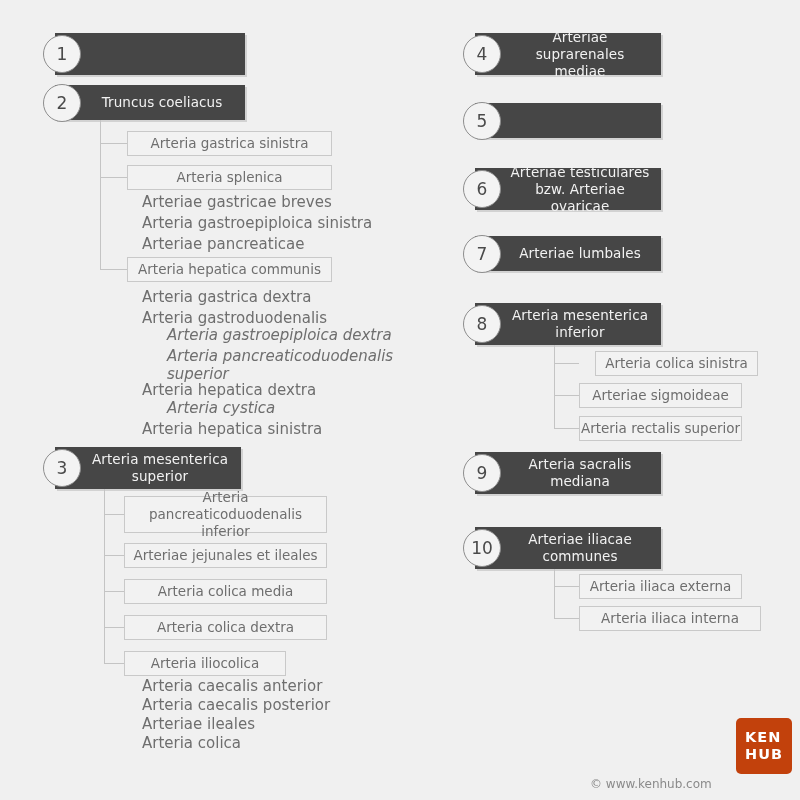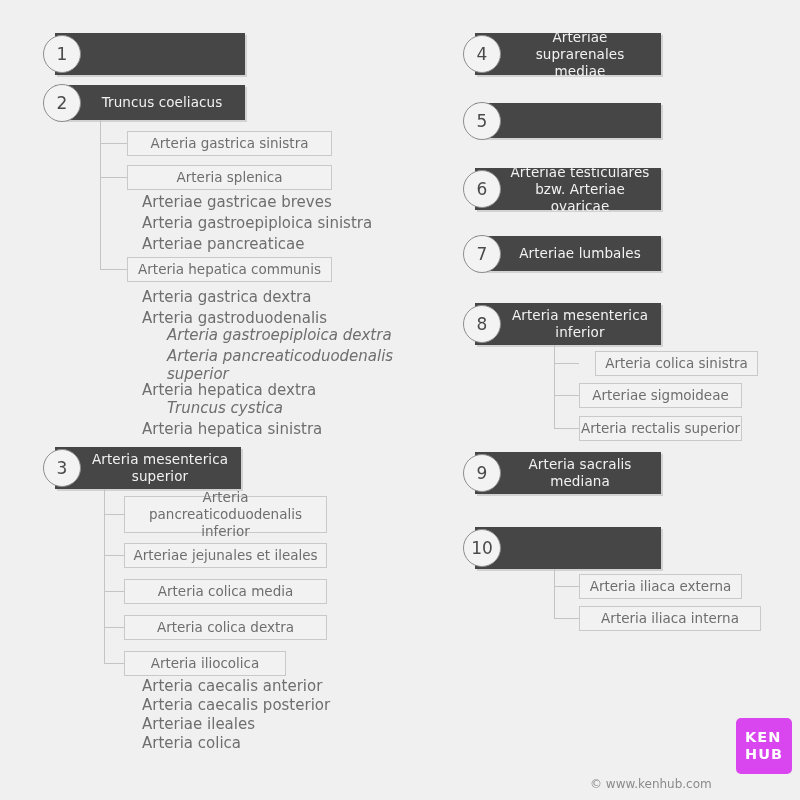--- a/index.html
+++ b/index.html
@@ -103,21 +103,21 @@
     background: #c4c4c4;
     z-index: 1;
   }
 
   
   .logo {
     position: absolute;
     width: 56px;
     height: 56px;
     border-radius: 5px;
-    background: #d946ef;
+    background: #c2410c;
     color: #ffffff;
     font-size: 14.5px;
     line-height: 17px;
     font-weight: bold;
     letter-spacing: 1px;
     display: flex;
     flex-direction: column;
     align-items: center;
     justify-content: center;
     white-space: pre-line;
@@ -186,20 +186,22 @@
         <div class="node-label">Arteria mesenterica
 inferior</div>
       </div>
       <div class="node" style="left: 475px; top: 452px; width: 186px; height: 42px;">
         <div class="badge">9</div>
         <div class="node-label">Arteria sacralis
 mediana</div>
       </div>
       <div class="node" style="left: 475px; top: 527px; width: 186px; height: 42px;">
         <div class="badge">10</div>
+        <div class="node-label">Arteriae iliacae
+communes</div>
       </div>
     </div>
   <div id="box-layer">
       <div class="box" style="left: 127px; top: 131px; width: 205px; height: 25px;">Arteria gastrica sinistra</div>
       <div class="box" style="left: 127px; top: 165px; width: 205px; height: 25px;">Arteria splenica</div>
       <div class="box" style="left: 127px; top: 257px; width: 205px; height: 25px;">Arteria hepatica communis</div>
       <div class="box" style="left: 124px; top: 496px; width: 203px; height: 37px;">Arteria pancreaticoduodenalis
 inferior</div>
       <div class="box" style="left: 124px; top: 543px; width: 203px; height: 25px;">Arteriae jejunales et ileales</div>
       <div class="box" style="left: 124px; top: 579px; width: 203px; height: 25px;">Arteria colica media</div>
@@ -214,21 +216,21 @@
   <div id="plain-layer">
       <div class="plain" style="left: 142px; top: 193px;">Arteriae gastricae breves</div>
       <div class="plain" style="left: 142px; top: 214px;">Arteria gastroepiploica sinistra</div>
       <div class="plain" style="left: 142px; top: 235px;">Arteriae pancreaticae</div>
       <div class="plain" style="left: 142px; top: 288px;">Arteria gastrica dextra</div>
       <div class="plain" style="left: 142px; top: 309px;">Arteria gastroduodenalis</div>
       <div class="plain italic" style="left: 167px; top: 326px;">Arteria gastroepiploica dextra</div>
       <div class="plain italic" style="left: 167px; top: 347px;">Arteria pancreaticoduodenalis
 superior</div>
       <div class="plain" style="left: 142px; top: 381px;">Arteria hepatica dextra</div>
-      <div class="plain italic" style="left: 167px; top: 399px;">Truncus cystica</div>
+      <div class="plain italic" style="left: 167px; top: 399px;">Arteria cystica</div>
       <div class="plain" style="left: 142px; top: 420px;">Arteria hepatica sinistra</div>
       <div class="plain" style="left: 142px; top: 677px;">Arteria caecalis anterior</div>
       <div class="plain" style="left: 142px; top: 696px;">Arteria caecalis posterior</div>
       <div class="plain" style="left: 142px; top: 715px;">Arteriae ileales</div>
       <div class="plain" style="left: 142px; top: 734px;">Arteria colica</div>
     </div>
 
   <div class="logo" style="left:736px; top:718px;">
     <span>KEN
 HUB</span>

